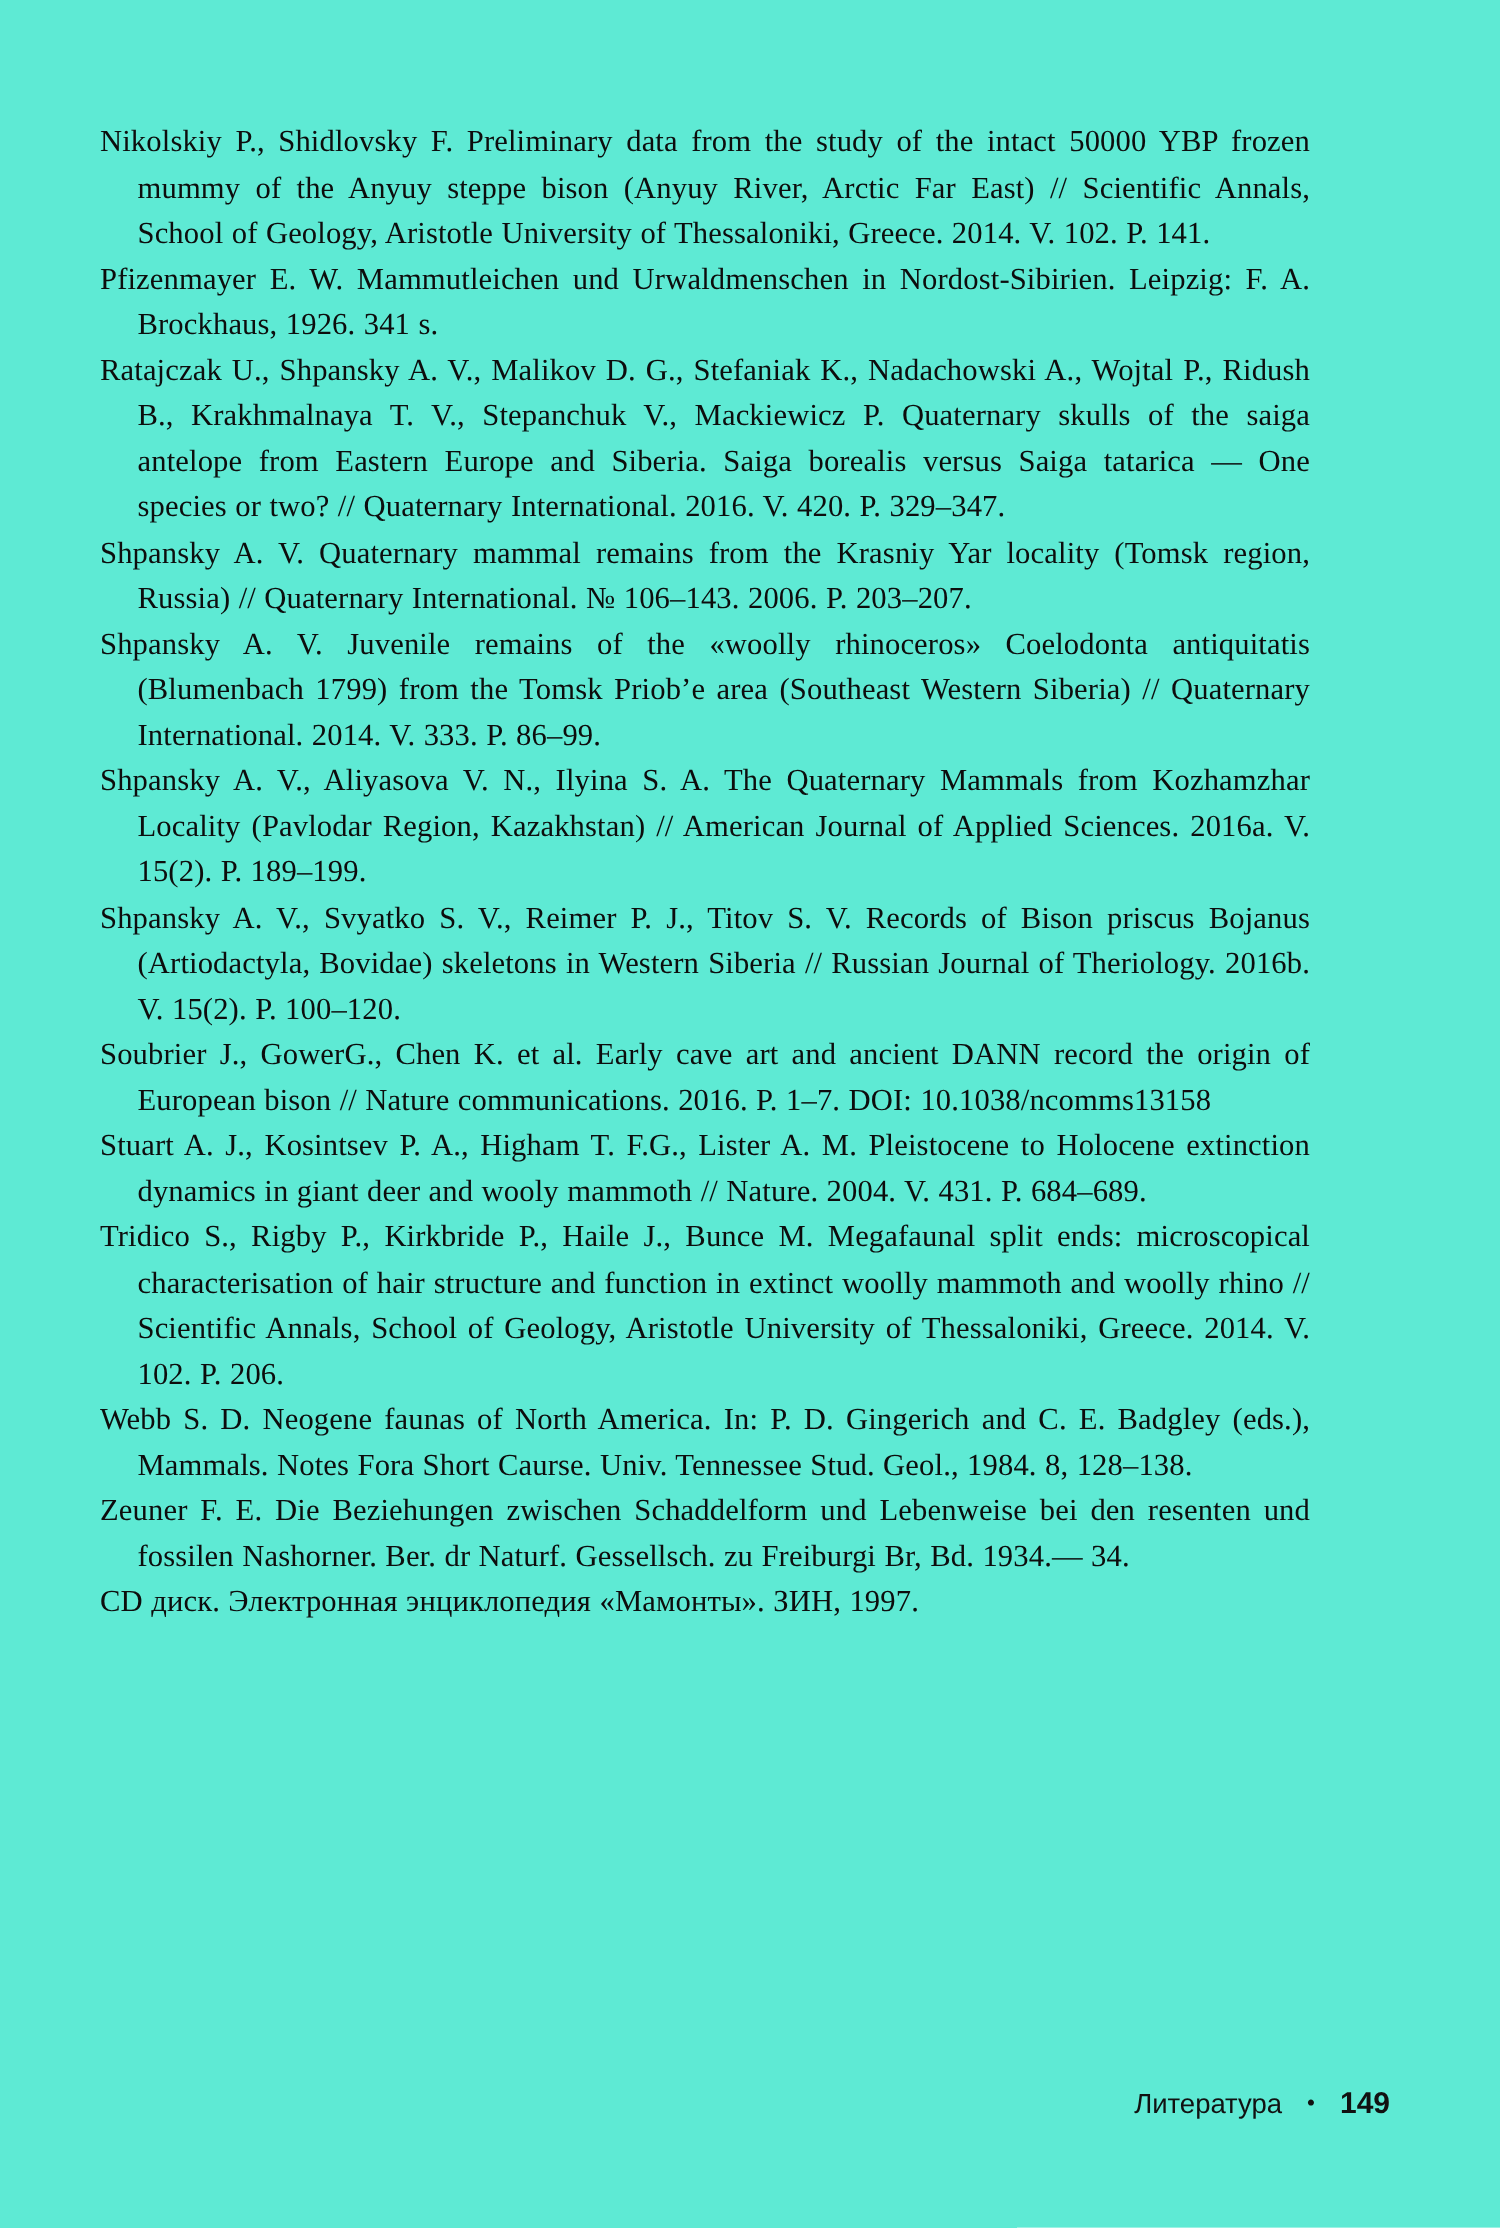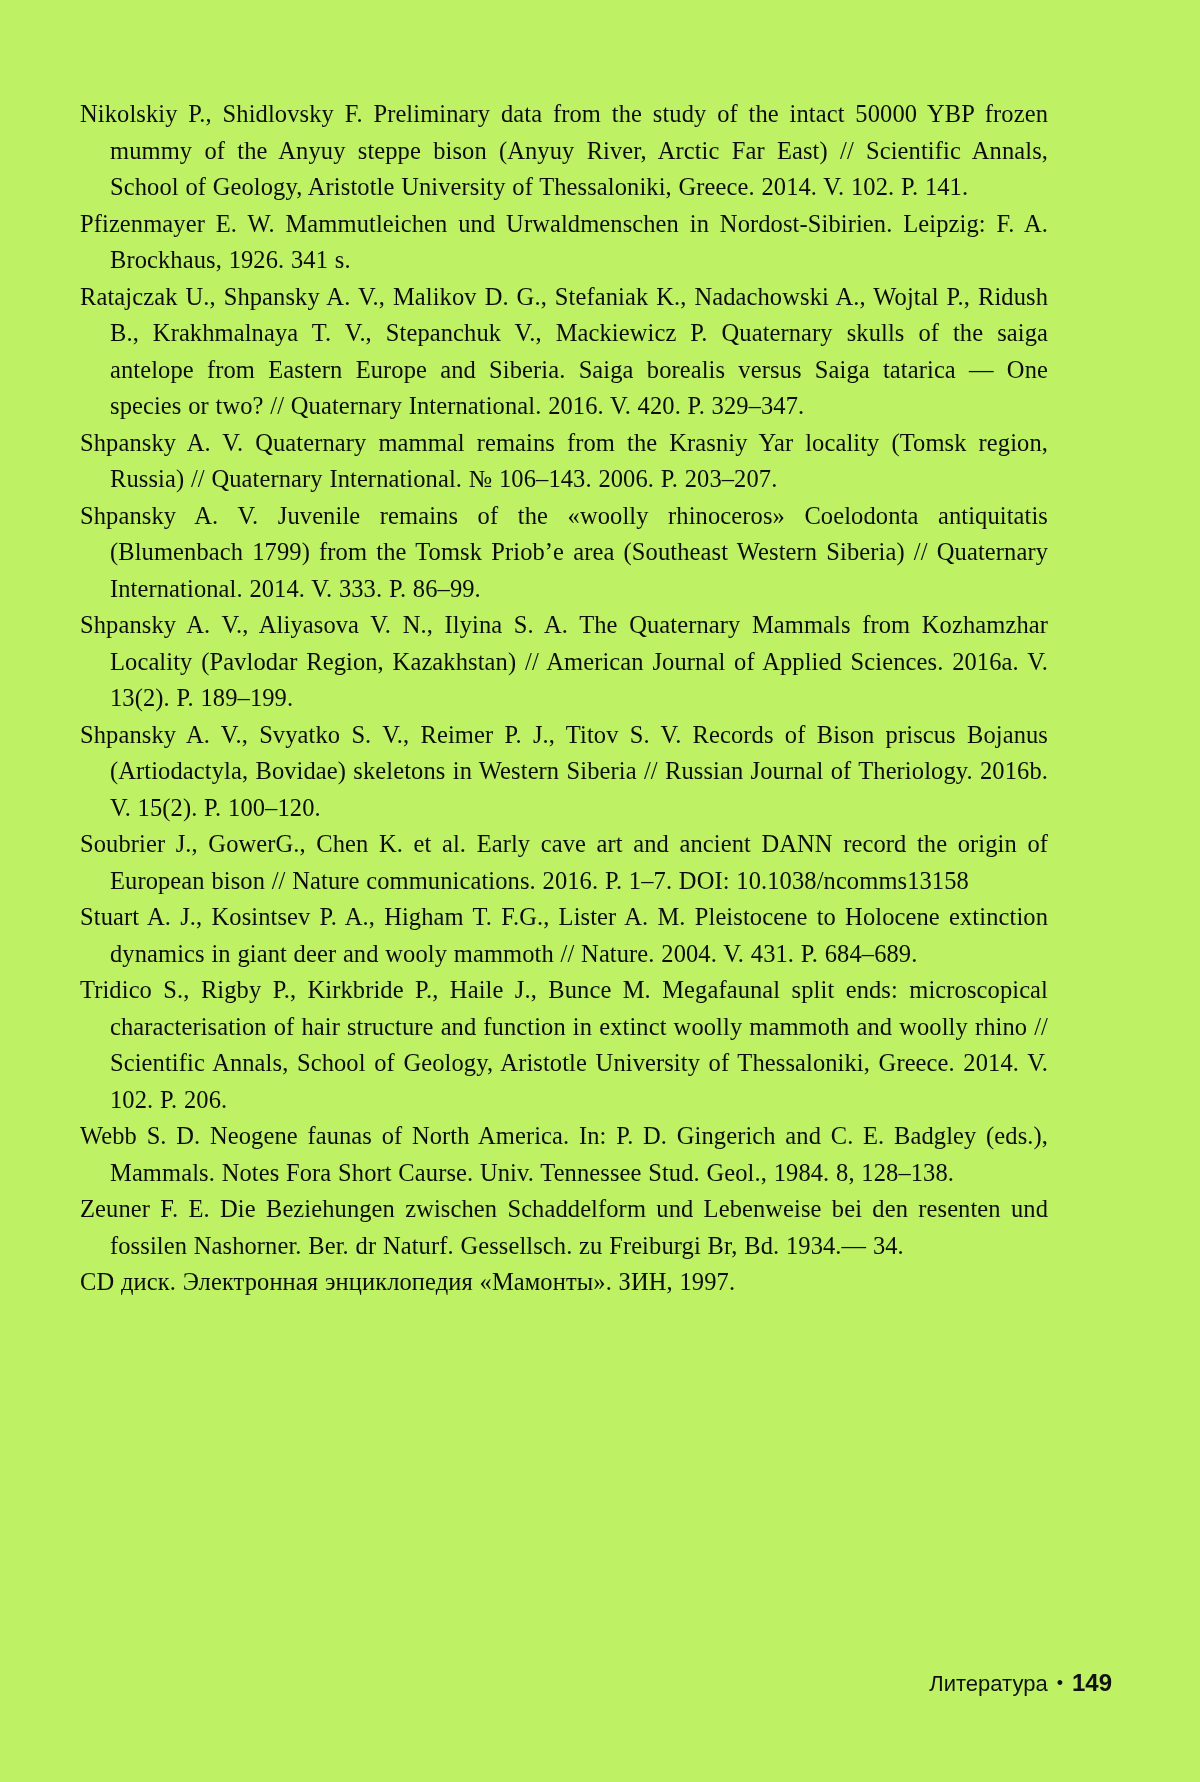--- a/index.html
+++ b/index.html
@@ -11,21 +11,21 @@
     width: 1200px;
     height: 1782px;
     position: relative;
     font-family: "Liberation Serif", serif;
     color: #0d0d0d;
     overflow: hidden;
   }
   .page {
     position: absolute;
     inset: 0;
-    background: #bef264;
+    background: #5eead4;
     padding-left: 48px;
   }
   .ref-list {
     position: absolute;
     top: 96px;
     left: 80px;
     width: 968px;
   }
   p.ref {
     margin: 0;
@@ -42,21 +42,21 @@
     position: absolute;
     top: 1668px;
     right: 88px;
     font-family: "Liberation Sans", sans-serif;
     font-size: 22px;
     line-height: 30px;
     color: #111111;
     white-space: nowrap;
     display: flex;
     align-items: baseline;
-    gap: 9px;
+    gap: 20px;
   }
   .footer .section-label {
     font-weight: 400;
   }
   .footer .bullet {
     font-size: 18px;
     position: relative;
     top: -2px;
   }
   .footer .page-number {
@@ -69,21 +69,21 @@
 <body>
 
 <div class="page">
 
   <div class="ref-list">
     <p class="ref">Nikolskiy P., Shidlovsky F. Preliminary data from the study of the intact 50000 YBP frozen mummy of the Anyuy steppe bison (Anyuy River, Arctic Far East) // Scientific Annals, School of Geology, Aristotle University of Thessaloniki, Greece. 2014. V. 102. P. 141.</p>
     <p class="ref">Pfizenmayer E. W. Mammutleichen und Urwaldmenschen in Nordost-Sibirien. Leipzig: F. A. Brockhaus, 1926. 341 s.</p>
     <p class="ref">Ratajczak U., Shpansky A. V., Malikov D. G., Stefaniak K., Nadachowski A., Wojtal P., Ridush B., Krakhmalnaya T. V., Stepanchuk V., Mackiewicz P. Quaternary skulls of the saiga antelope from Eastern Europe and Siberia. Saiga borealis versus Saiga tatarica — One species or two? // Quaternary International. 2016. V. 420. P. 329–347.</p>
     <p class="ref">Shpansky A. V. Quaternary mammal remains from the Krasniy Yar locality (Tomsk region, Russia) // Quaternary International. № 106–143. 2006. P. 203–207.</p>
     <p class="ref">Shpansky A. V. Juvenile remains of the «woolly rhinoceros» Coelodonta antiquitatis (Blumenbach 1799) from the Tomsk Priob’e area (Southeast Western Siberia) // Quaternary International. 2014. V. 333. P. 86–99.</p>
-    <p class="ref">Shpansky A. V., Aliyasova V. N., Ilyina S. A. The Quaternary Mammals from Kozhamzhar Locality (Pavlodar Region, Kazakhstan) // American Journal of Applied Sciences. 2016a. V. 13(2). P. 189–199.</p>
+    <p class="ref">Shpansky A. V., Aliyasova V. N., Ilyina S. A. The Quaternary Mammals from Kozhamzhar Locality (Pavlodar Region, Kazakhstan) // American Journal of Applied Sciences. 2016a. V. 15(2). P. 189–199.</p>
     <p class="ref">Shpansky A. V., Svyatko S. V., Reimer P. J., Titov S. V. Records of Bison priscus Bojanus (Artiodactyla, Bovidae) skeletons in Western Siberia // Russian Journal of Theriology. 2016b. V. 15(2). P. 100–120.</p>
     <p class="ref">Soubrier J., GowerG., Chen K. et al. Early cave art and ancient DANN record the origin of European bison // Nature communications. 2016. P. 1–7. DOI: 10.1038/ncomms13158</p>
     <p class="ref">Stuart A. J., Kosintsev P. A., Higham T. F.G., Lister A. M. Pleistocene to Holocene extinction dynamics in giant deer and wooly mammoth // Nature. 2004. V. 431. P. 684–689.</p>
     <p class="ref">Tridico S., Rigby P., Kirkbride P., Haile J., Bunce M. Megafaunal split ends: microscopical characterisation of hair structure and function in extinct woolly mammoth and woolly rhino // Scientific Annals, School of Geology, Aristotle University of Thessaloniki, Greece. 2014. V. 102. P. 206.</p>
     <p class="ref">Webb S. D. Neogene faunas of North America. In: P. D. Gingerich and C. E. Badgley (eds.), Mammals. Notes Fora Short Caurse. Univ. Tennessee Stud. Geol., 1984. 8, 128–138.</p>
     <p class="ref">Zeuner F. E. Die Beziehungen zwischen Schaddelform und Lebenweise bei den resenten und fossilen Nashorner. Ber. dr Naturf. Gessellsch. zu Freiburgi Br, Bd. 1934.— 34.</p>
     <p class="ref">CD диск. Электронная энциклопедия «Мамонты». ЗИН, 1997.</p>
   </div>
 
   <div class="footer">

